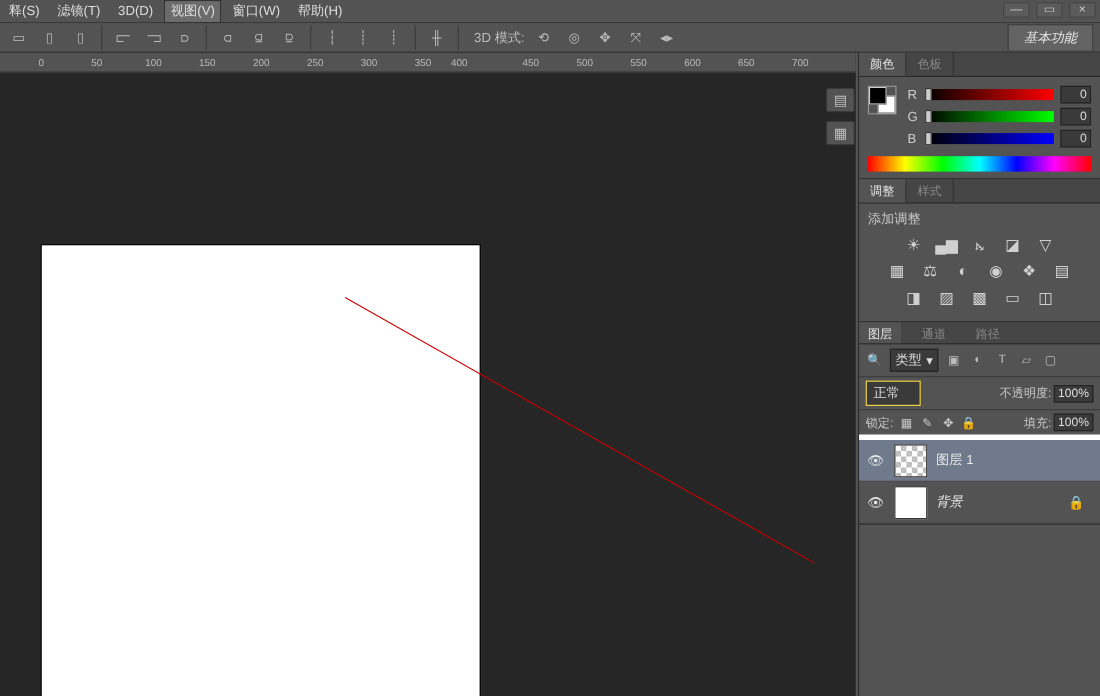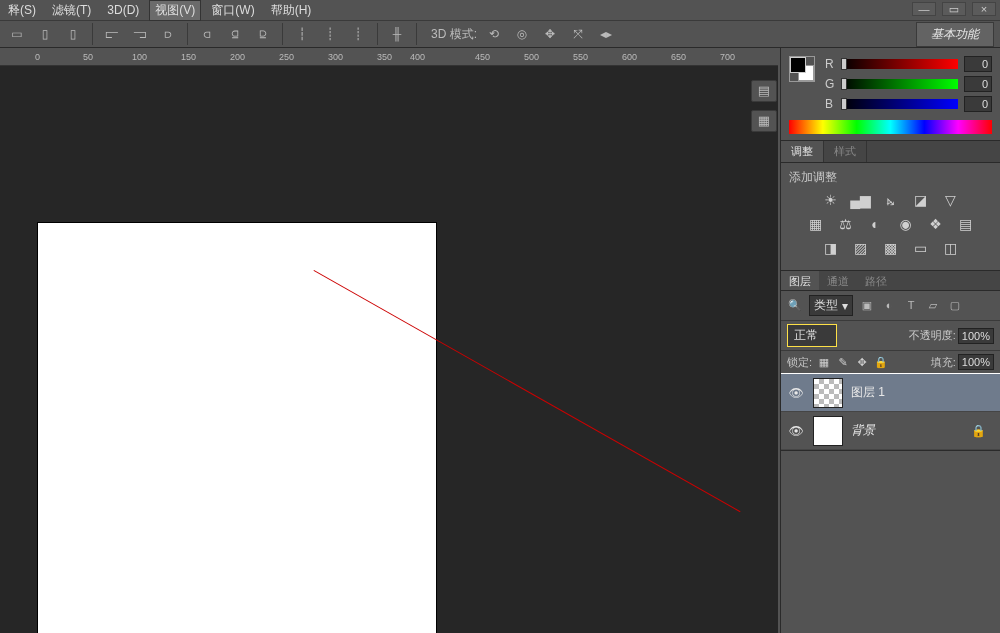--- a/index.html
+++ b/index.html
@@ -169,41 +169,41 @@
   .slider-g { background:linear-gradient(to right,#000,#0f0); }
   .slider-b { background:linear-gradient(to right,#000,#00f); }
   .slider-thumb { position:absolute; left:0; top:-1px; width:6px; height:12px; background:#ccc; border:1px solid #333; }
   .slider-val { width:28px; height:16px; background:#3a3a3a; border:1px solid #222; color:#ddd; text-align:right; padding-right:3px; font-size:11px; line-height:14px; }
   .spectrum { height:14px; margin-top:6px; background:linear-gradient(to right,#f00,#ff0,#0f0,#0ff,#00f,#f0f,#f00); }
   
   .adjust-rows { display:flex; flex-direction:column; gap:8px; align-items:center; padding:6px 0 8px; }
   .adjust-row { display:flex; gap:10px; }
   .adj-icon { width:20px; height:16px; color:#d0d0d0; display:flex; align-items:center; justify-content:center; font-size:14px;}
   
-  .layers-tabs { display:flex; height:20px; background:#454545; border-bottom:1px solid #2a2a2a; font-size:11px;}
+  .layers-tabs { display:flex; height:20px; background:#454545; border-bottom:1px solid #2a2a2a; font-size:11px;gap:11px;}
   .layers-tab { padding:3px 8px; color:#888; }
   .layers-tab.active { background:#535353; color:#e2e2e2; }
   .layers-tools {
     display:flex; align-items:center; gap:6px;
     padding:4px 6px; border-bottom:1px solid #3a3a3a;
   }
   .kind-select {
     display:flex; align-items:center;
     background:#3a3a3a; border:1px solid #222;
     padding:1px 4px; color:#ddd; gap:4px;
   }
   .filter-icon { width:16px; height:14px; color:#bbb; text-align:center; font-size:11px; }
   .layers-row {
     display:flex; align-items:center; gap:6px;
     padding:3px 6px; border-bottom:1px solid #3a3a3a;
   }
   .blend-select { background:#3a3a3a; border:1px solid #fde047; padding:2px 18px 2px 6px; color:#ddd; }
   .right-field { margin-left:auto; display:flex; align-items:center; gap:2px; font-size:11px;}
   .pct-box { background:#3a3a3a; border:1px solid #222; padding:1px 3px; color:#ddd; }
-  .lock-row { font-size:11px; display:flex; align-items:center; gap:5px; padding:3px 6px; border-bottom:1px solid #ffffff;justify-content:flex-end;}
+  .lock-row { font-size:11px; display:flex; align-items:center; gap:5px; padding:3px 6px; border-bottom:5px solid #ffffff;justify-content:flex-end;}
   .lock-icon { width:14px; text-align:center; color:#ccc;}
   .layer-item {
     display:flex; align-items:center;
     height:38px; padding: 3px 6px;
     border-bottom:1px solid #454545;
   }
   .layer-item.selected { background:#6f7b8c; }
   .eye { width:18px; text-align:center; color:#e8e8e8; }
   .thumb {
     width:30px; height:30px; border:1px solid #222;
@@ -293,20 +293,24 @@
 <div class="arrow-head" style="left:790px; top:506px; transform:rotate(29.5deg);"></div>
 <div class="red-rect" style="left:808px; top:495px; width:98px; height:38px;"></div>
 
 <div class="rightcol">
   <div class="mini-strip">
      <div>▤</div>
      <div>▦</div>
   </div>
 
   <div class="panel">
+    <div class="panel-tabs">
+      <div class="panel-tab active">颜色</div>
+      <div class="panel-tab">色板</div>
+    </div>
     <div class="panel-body">
       <div class="swatch-block">
         <div class="swatch-back"></div>
         <div class="swatch-front"></div>
       </div>
       <div style="overflow:hidden">
         <div class="slider-row">
           <span class="slider-label">R</span>
           <div class="slider slider-r">
               <div class="slider-thumb"></div>

